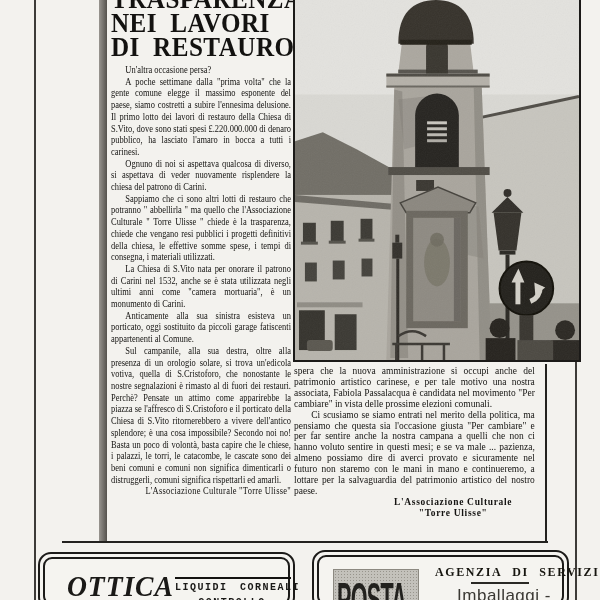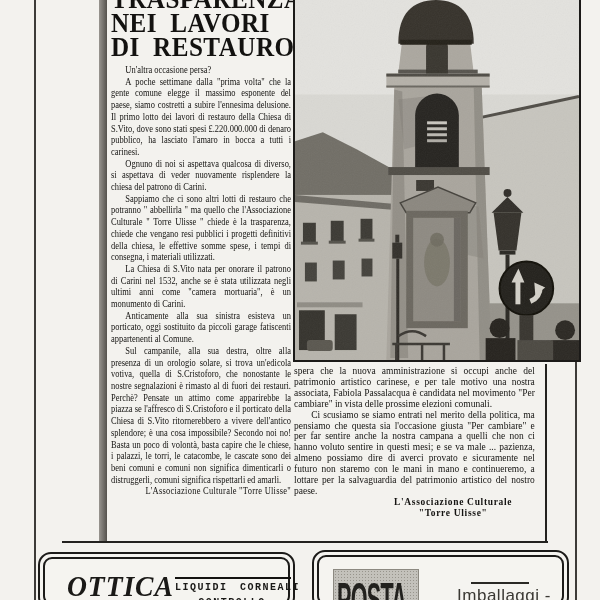--- a/index.html
+++ b/index.html
@@ -238,17 +238,18 @@
     <div class="liquidi">LIQUIDI CORNEALI</div>
     <div class="controllo">CONTROLLO</div>
   </div>
 </div>
 
 <div class="ad-box ad-right">
   <div class="ad-inner">
     <div class="posta-panel">
       <div class="posta-logo">POSTA</div>
     </div>
+    <div class="agenzia">AGENZIA DI SERVIZI</div>
     <div class="agenzia-rule"></div>
     <div class="imballaggi">Imballaggi - Trasporti</div>
 
   </div>
 </div>
 
 </body></html>

